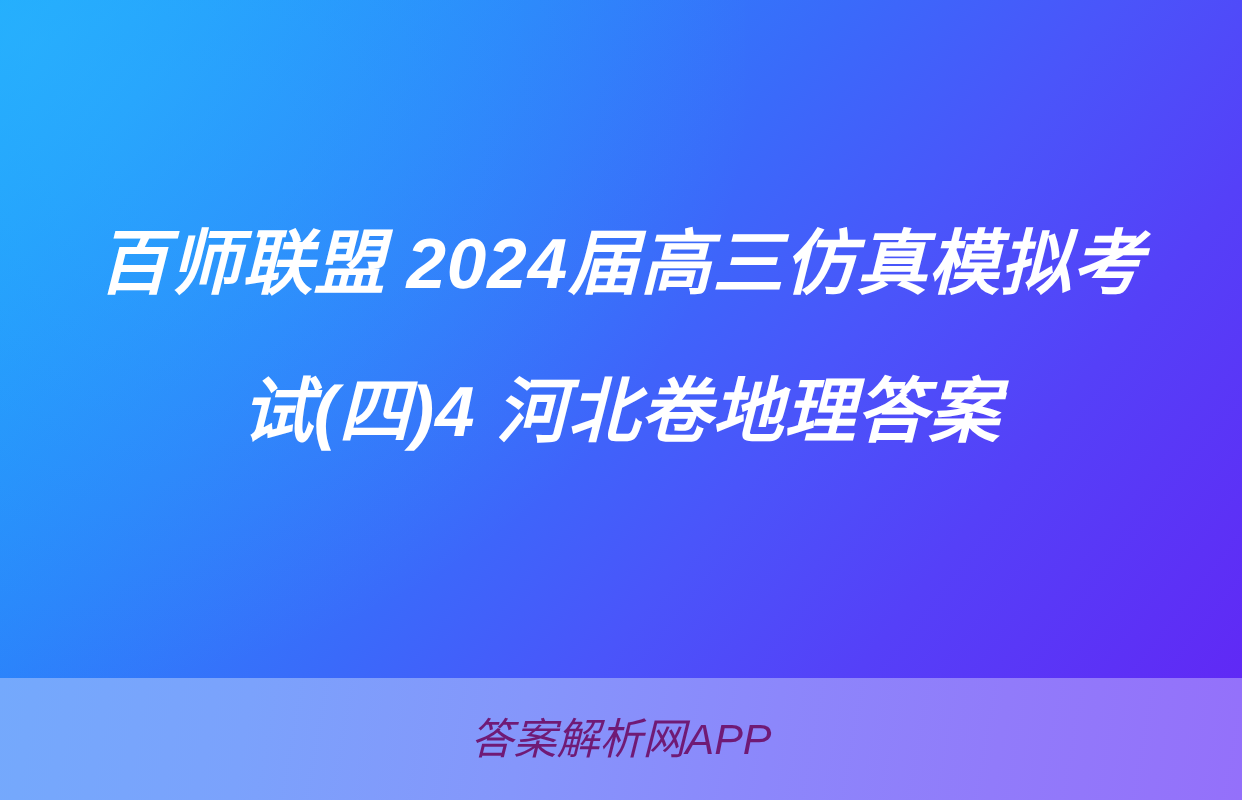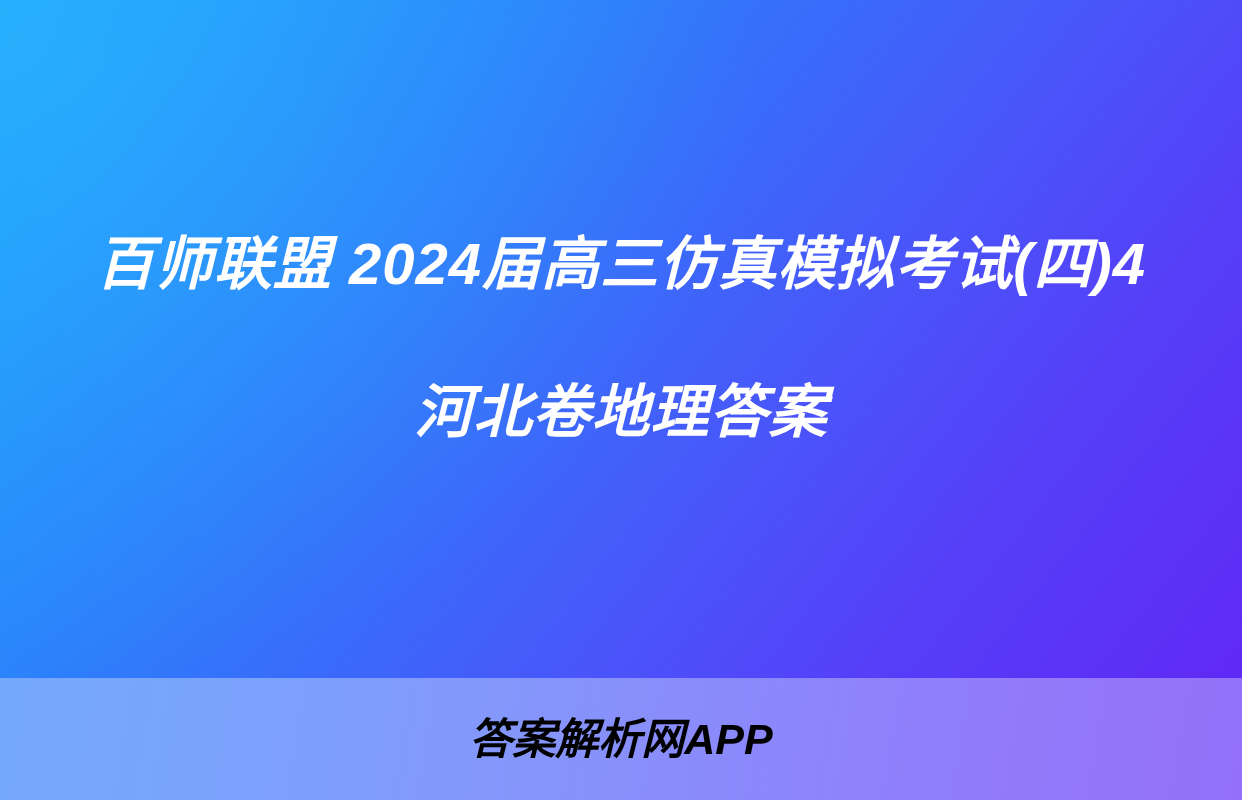--- a/index.html
+++ b/index.html
@@ -63,21 +63,21 @@
     pointer-events: none;
   }
 
   .title-block {
     position: relative;
     z-index: 2;
     width: 1076px;
     margin: 0 auto;
     text-align: center;
     color: #ffffff;
-    font-size: 58px;
+    font-size: 71px;
     font-weight: 700;
     font-style: italic;
     line-height: 148px;
     letter-spacing: 1px;
     text-rendering: geometricPrecision;
     -webkit-font-smoothing: antialiased;
     word-break: break-all;
   }
 
   
@@ -101,23 +101,23 @@
         #7BA2FC  20%,
         #8596FB  42%,
         #8C87FB  62%,
         #917BFA  80%,
         #9470FA 100%);
   }
 
   .footer-watermark {
     position: relative;
     z-index: 2;
-    color: #000000;
+    color: #701a75;
     font-size: 43px;
-    font-weight: 700;
+    font-weight: 400;
     font-style: italic;
     letter-spacing: 0px;
     line-height: 1;
     white-space: nowrap;
     -webkit-font-smoothing: antialiased;
   }
 </style>
 </head>
 <body>
 

